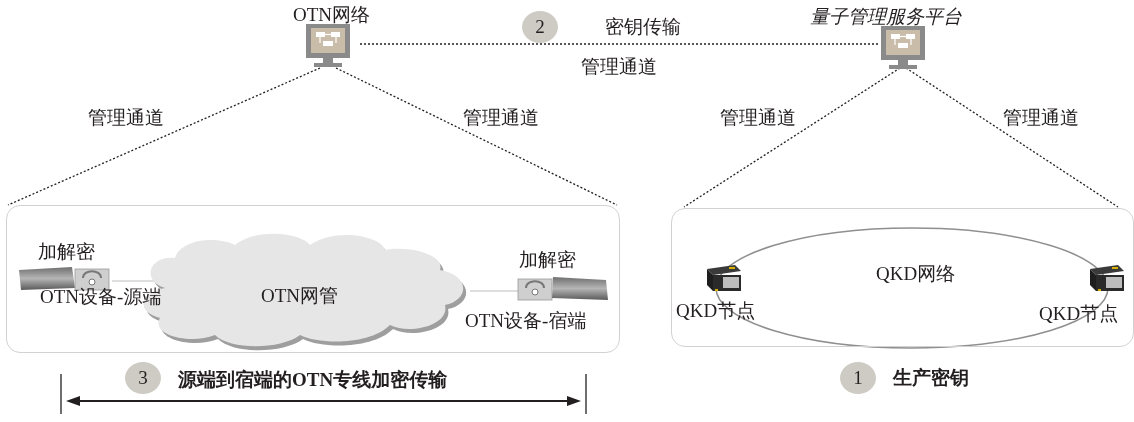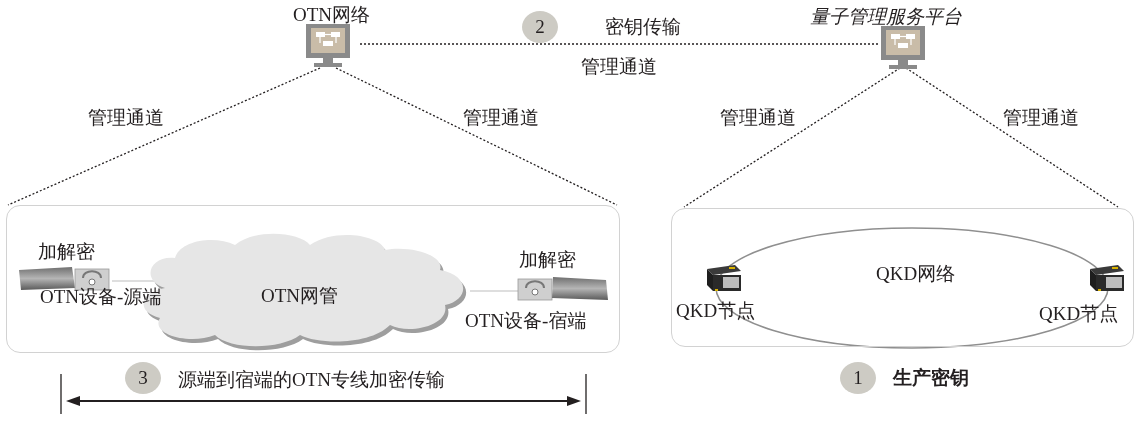--- a/index.html
+++ b/index.html
@@ -127,13 +127,13 @@
   <rect x="20" y="14" width="16" height="11" fill="#bdbdbd"></rect>
   <rect x="26" y="4" width="6" height="2" fill="#d8b100"></rect>
   <rect x="12" y="26" width="3" height="2" fill="#d8b100"></rect>
 </svg>
 <div class="txt" style="left:1039px; top:303px;">QKD节点</div>
 
 <div class="badge" style="left:840px; top:362px;">1</div>
 <div class="txt" style="left:893px; top:367px;font-weight:bold;">生产密钥</div>
 
 <div class="badge" style="left:125px; top:362px;">3</div>
-<div class="txt" style="left:178px; top:369px;">源端到宿端的OTN专线加密传输</div>
+<div class="txt" style="left:178px; top:369px;font-weight:bold;">源端到宿端的OTN专线加密传输</div>
 
 </body></html>

